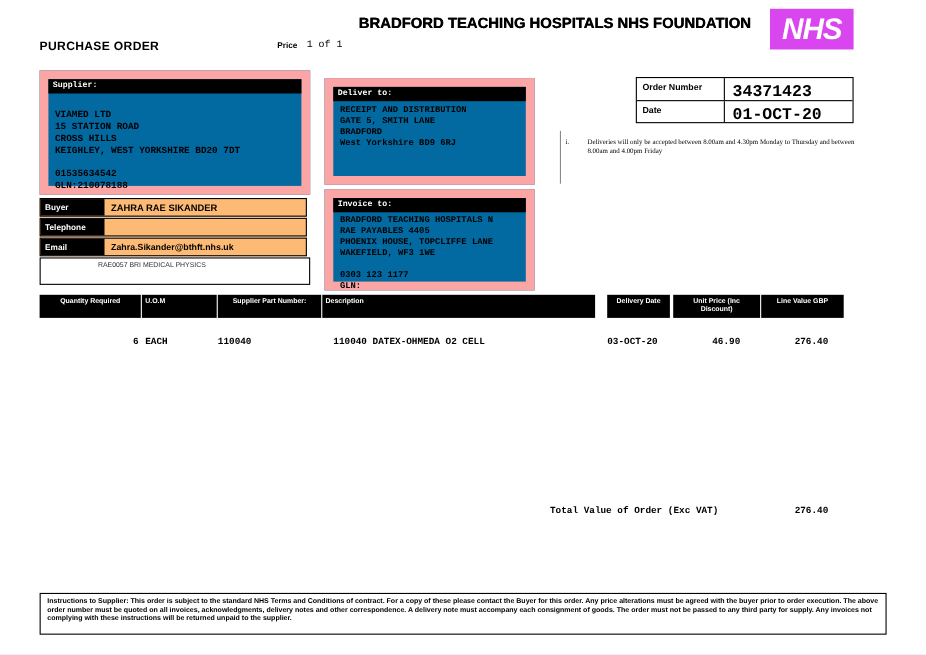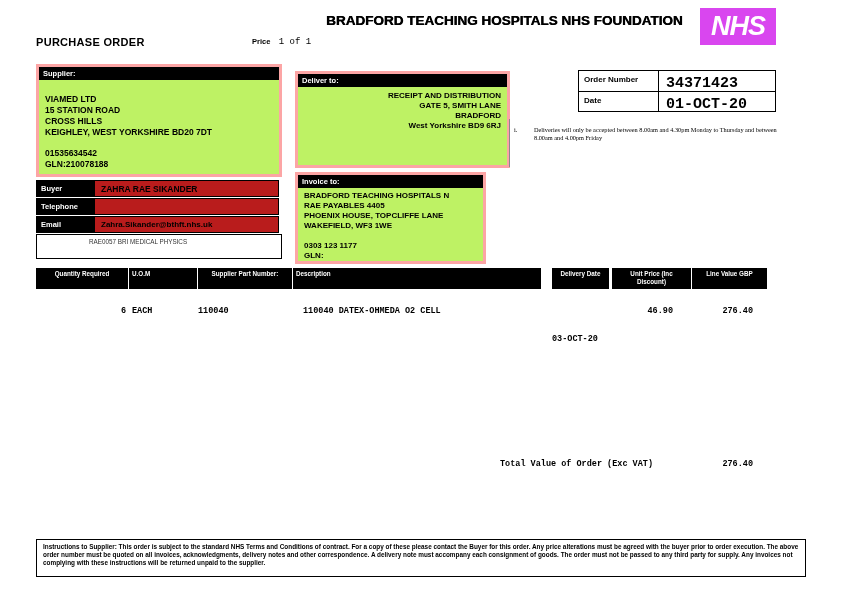--- a/index.html
+++ b/index.html
@@ -16,50 +16,50 @@
   .page-label { font-size:7.5px; font-weight:bold; vertical-align:middle; }
   .page-value { font-family:"Liberation Mono","DejaVu Sans Mono",monospace; font-size:9px; margin-left:4px; vertical-align:middle; }
   .org-title { position:absolute; left:316px; top:13px; font-size:13.5px; font-weight:bold; white-space:nowrap; text-shadow:.4px 0 0 #000;padding-left:10px; }
   .nhs-logo {
     position:absolute; left:700px; top:8px; width:76px; height:37px; background:#005EB8;
     color:#fff; font-style:italic; font-weight:bold; font-size:27px; letter-spacing:-1px;
     display:flex; align-items:center; justify-content:center;
   }
 
   
-  .box { position:absolute; border:3px solid #fca5a5; background:#bef264; }
+  .box { position:absolute; border:8px solid #fca5a5; background:#0369a1;font-family:Liberation Mono, monospace; }
   .box-header { background:#000; color:#fff; font-size:7.5px; font-weight:bold; padding:2px 4px; line-height:9px; }
   .addr-line { font-size:8.5px; font-weight:bold; line-height:11px; white-space:nowrap; } .gap10 { height:10px; }
 
   .supplier-box { left:36px; top:64px; width:246px; height:113px; }
   .supplier-box .box-body { padding:14px 6px 0 6px; }
 
-  .deliver-box { left:295px; top:71px; width:215px; height:97px; }
-  .deliver-box .box-body { padding:4px 6px 0 6px;text-align:right; }
+  .deliver-box { left:295px; top:71px; width:191px; height:97px; }
+  .deliver-box .box-body { padding:4px 6px 0 6px; }
   .deliver-box .addr-line { font-size:8px; line-height:10px; }
 
   .invoice-box { left:295px; top:172px; width:191px; height:92px; }
   .invoice-box .box-body { padding:3px 6px 0 6px; }
   .invoice-box .addr-line { font-size:8px; line-height:10px; }
 
   
   .order-table { position:absolute; left:578px; top:70px; width:198px; border:1px solid #000; }
   .order-row { display:flex; height:20px; }
   .order-row + .order-row { border-top:1px solid #000; }
   .order-label { width:80px; border-right:1px solid #000; font-size:8px; font-weight:bold; padding:4px 0 0 5px; }
   .order-value { flex:1; font-family:"Liberation Mono","DejaVu Sans Mono",monospace; font-weight:bold; font-size:15px; padding:4px 0 0 7px; }
 
   
   .note-vline { position:absolute; left:509px; top:119px; width:1px; height:48px; background:#8a8a8a; }
   .delivery-note { position:absolute; left:514px; top:126px; width:266px; display:flex; font-family:"Liberation Serif", serif; }
   .note-index { font-size:6.5px; width:20px; flex:0 0 20px; }
   .note-text { font-size:6.3px; line-height:8px; }
 
   
-  .field-row { position:absolute; left:36px; width:243px; height:17px; border:1px solid #000; background:#b91c1c; }
+  .field-row { position:absolute; left:36px; width:243px; height:17px; border:1px solid #000; background:#fdba74; }
   .field-label { position:absolute; left:0; top:0; bottom:0; width:58px; background:#000; color:#fff; font-size:7.5px; font-weight:bold; padding:3px 0 0 4px; }
   .field-value { position:absolute; left:64px; top:3px; font-size:8.5px; font-weight:bold; white-space:nowrap; }
   .field-value.small { font-size:8px; }
 
   .dept-box { position:absolute; left:36px; top:234px; width:246px; height:25px; border:1px solid #000; }
   .dept-ref { font-size:6.3px; color:#333; padding:3px 0 0 52px; }
 
   
   .th { position:absolute; top:268px; height:21px; background:#000; color:#fff; font-size:6.3px; font-weight:bold; line-height:7.6px; padding:2px 3px; }
   .th.center { text-align:center; }
@@ -69,21 +69,21 @@
   .th-desc      { left:293px; width:248px; }
   .th-delivery  { left:552px; width:57px; }
   .th-unitprice { left:612px; width:79px; }
   .th-linevalue { left:692px; width:75px; }
 
   .td { position:absolute; top:306px; font-family:"Liberation Mono","DejaVu Sans Mono",monospace; font-size:8.5px; font-weight:bold; white-space:nowrap; }
   .td-quantity  { left:36px;  width:90px; text-align:right; }
   .td-uom       { left:132px; }
   .td-part      { left:198px; }
   .td-desc      { left:303px; }
-  .td-delivery  { left:552px;margin-top:28px; }
+  .td-delivery  { left:552px; }
   .td-unitprice { left:612px; width:61px; text-align:right; }
   .td-linevalue { left:690px; width:63px; text-align:right; }
 
   
   .total-label { position:absolute; left:500px; top:459px; font-family:"Liberation Mono","DejaVu Sans Mono",monospace; font-size:8.5px; font-weight:bold; white-space:nowrap; }
   .total-value { position:absolute; left:690px; top:459px; width:63px; text-align:right; font-family:"Liberation Mono","DejaVu Sans Mono",monospace; font-size:8.5px; font-weight:bold; }
 
   
   .instructions-box { position:absolute; left:36px; top:539px; width:770px; height:38px; border:1px solid #000; padding:3px 6px; }
   .instructions-text { font-size:6.4px; font-weight:bold; line-height:7.9px; }

